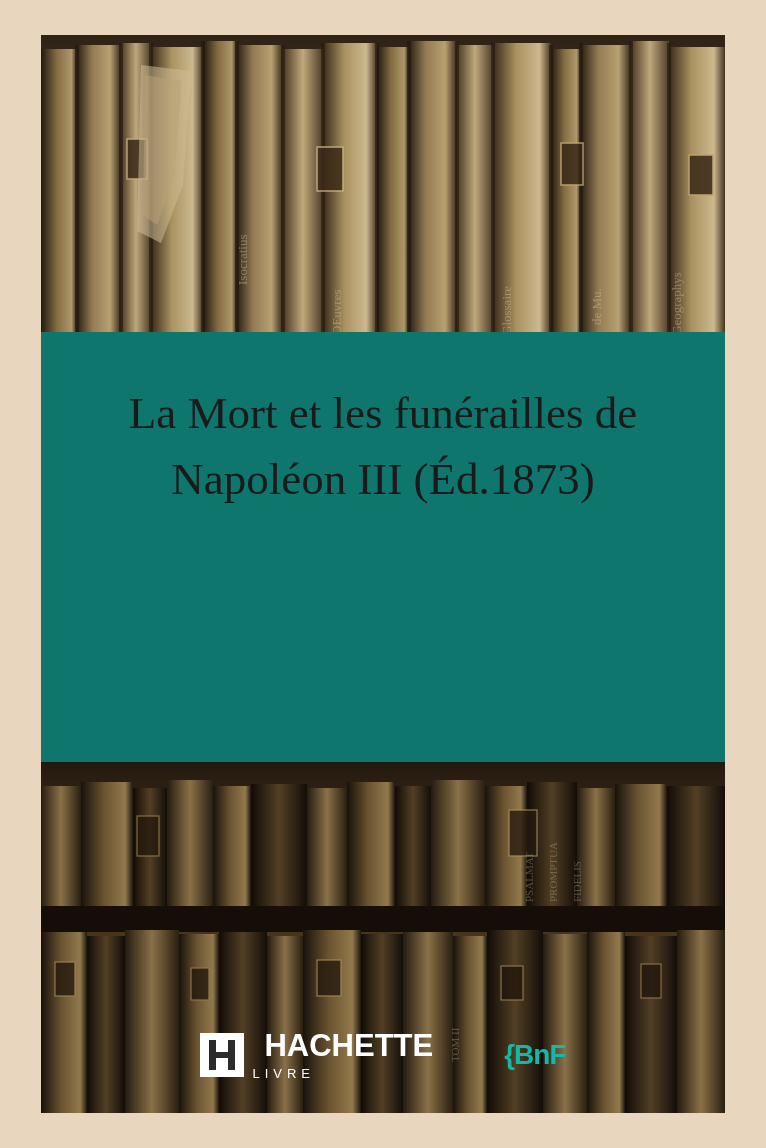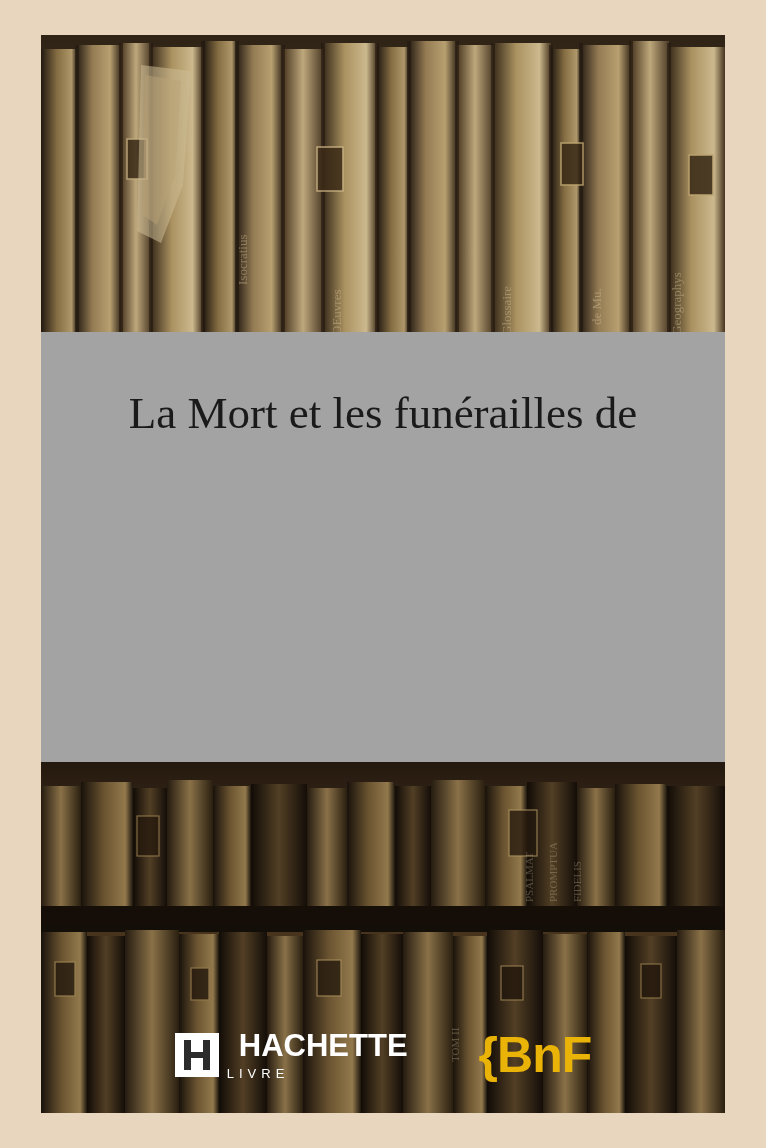--- a/index.html
+++ b/index.html
@@ -53,21 +53,21 @@
     background: #3d2a18;
   }
 
   
   .title-block {
     position: absolute;
     left: 0;
     top: 297px;
     width: 684px;
     height: 430px;
-    background: #a3a3a3;
+    background: #0f766e;
   }
 
   .title {
     position: absolute;
     left: 20px;
     top: 48px;
     width: 644px;
     text-align: center;
     font-family: "Liberation Serif", serif;
     font-size: 45px;
@@ -139,22 +139,22 @@
     font-family: "Liberation Sans", sans-serif;
     font-size: 13px;
     color: #ffffff;
     letter-spacing: 5px;
     margin-top: 6px;
   }
 
   .bnf {
     font-family: "Liberation Sans", sans-serif;
     font-weight: bold;
-    font-size: 50px;
-    color: #eab308;
+    font-size: 28px;
+    color: #14b8a6;
     letter-spacing: -1px;
     margin-left: 13px;
   }
 </style>
 </head>
 <body>
 
 <div class="cover">
   <div class="page-body">
 
@@ -250,20 +250,21 @@
 
         <rect x="0" y="0" width="684" height="297" fill="#000" opacity="0.05"></rect>
       </svg>
 
       
     </div>
 
     <div class="title-block">
       <div class="title">
         <div>La Mort et les funérailles de</div>
+        <div>Napoléon III (Éd.1873)</div>
       </div>
     </div>
 
     <div class="photo-bottom">
       <svg width="684" height="351" viewBox="0 0 684 351" preserveAspectRatio="none">
         <defs>
           <linearGradient id="gBot" x1="0" y1="0" x2="0" y2="1">
             <stop offset="0%" stop-color="#2a1d12"></stop>
             <stop offset="40%" stop-color="#5c4326"></stop>
             <stop offset="100%" stop-color="#1d140c"></stop>

